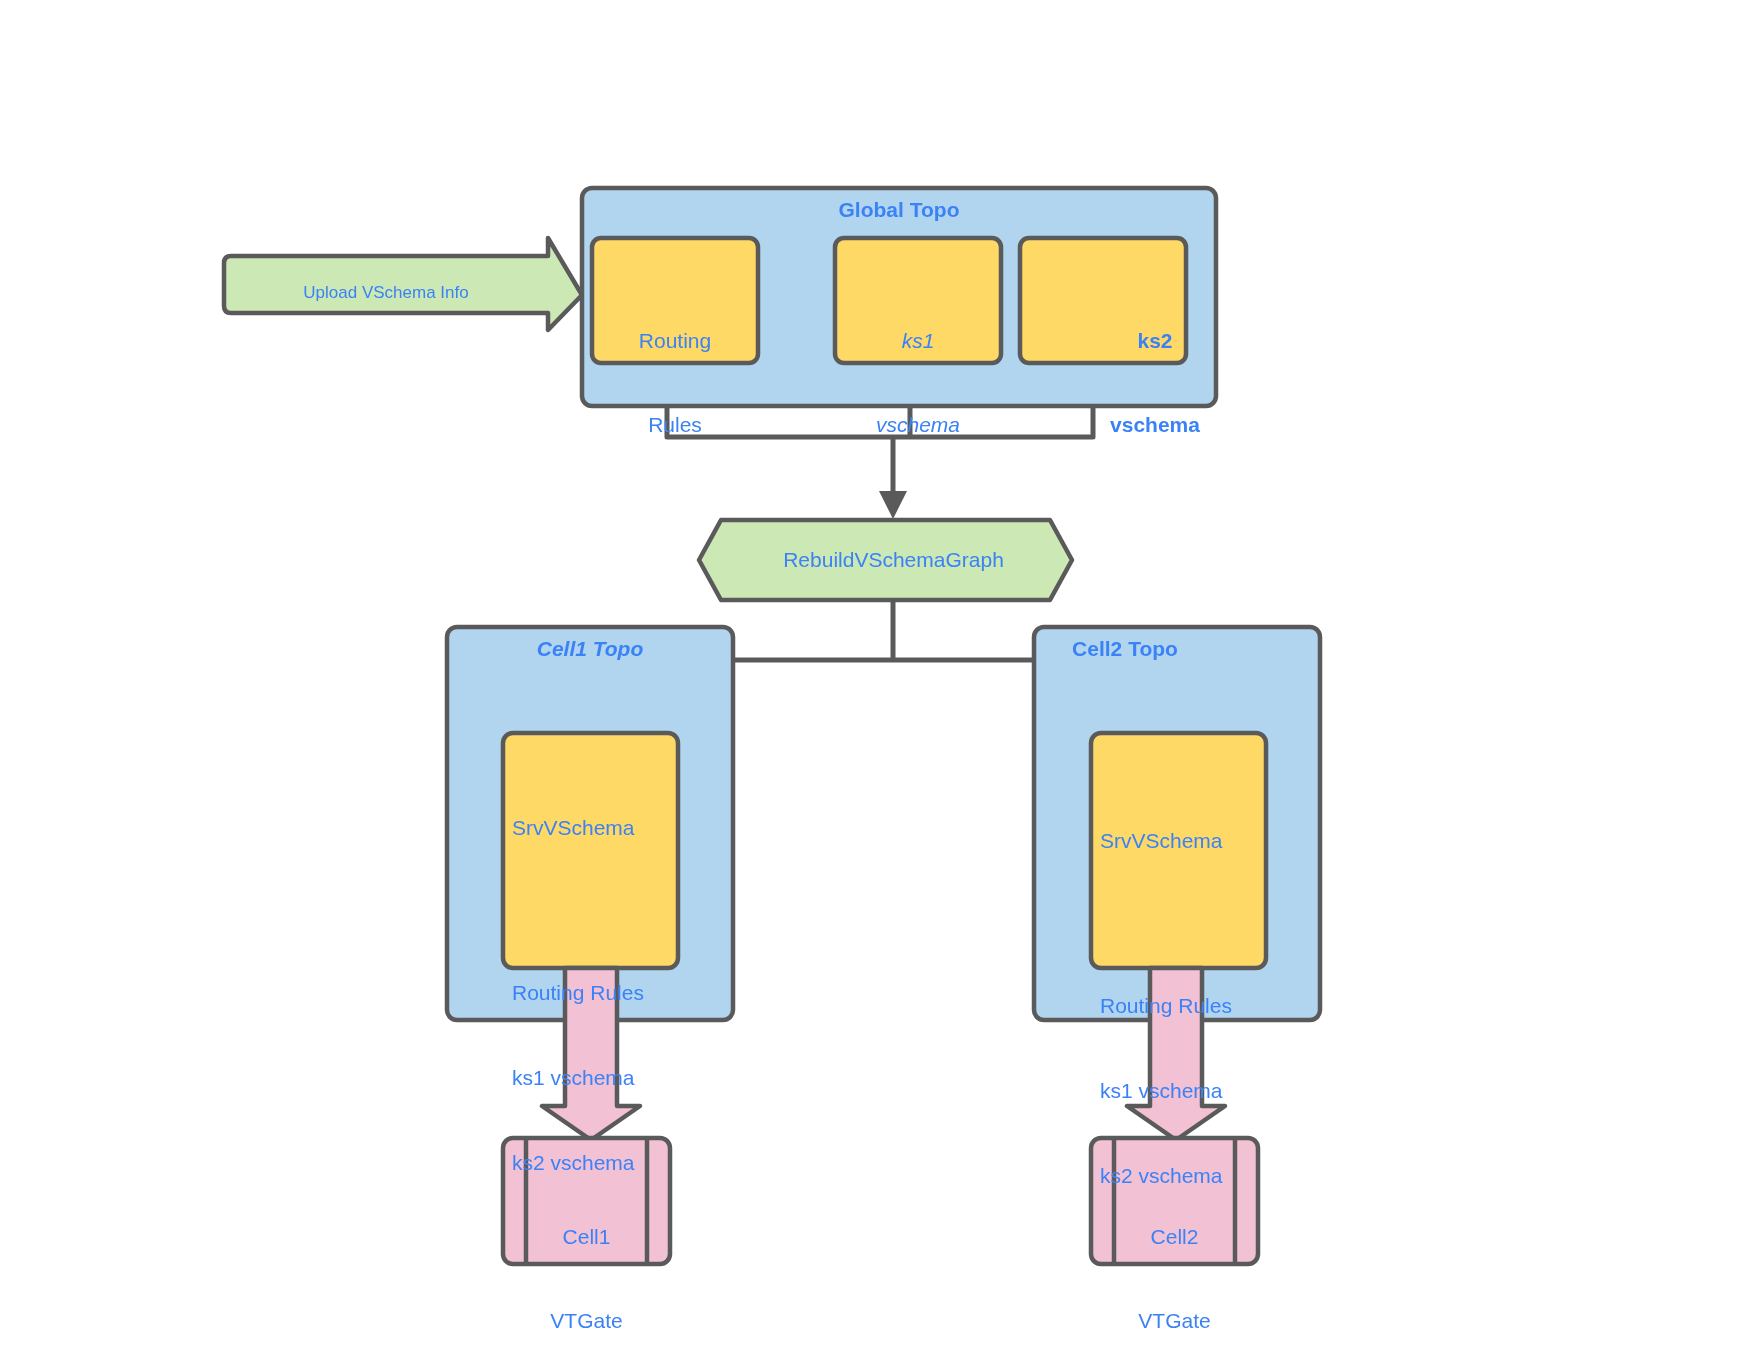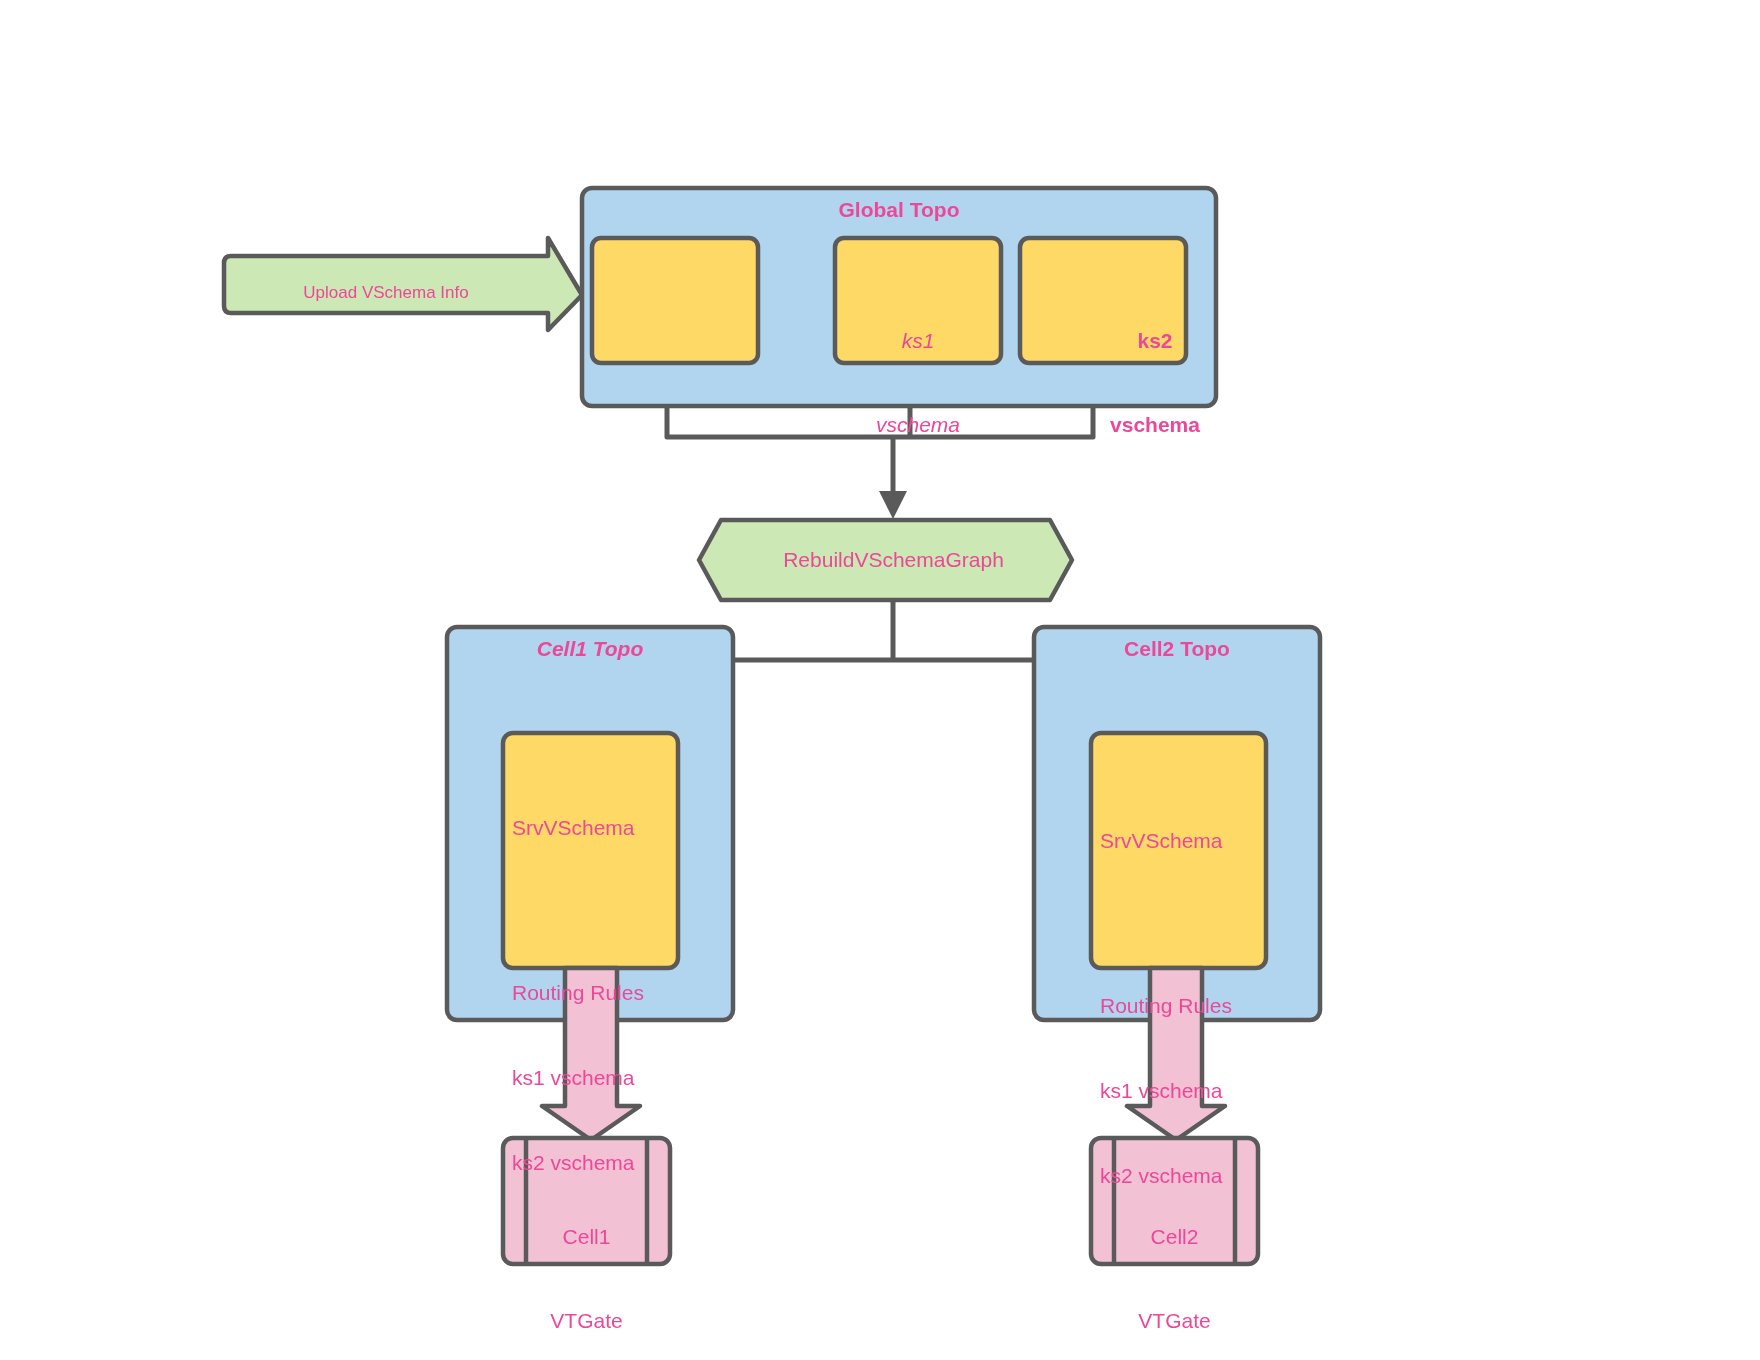--- a/index.html
+++ b/index.html
@@ -17,21 +17,21 @@
   }
   svg.layer {
     position: absolute;
     left: 0;
     top: 0;
     width: 1760px;
     height: 1360px;
   }
   .lbl {
     position: absolute;
-    color: #ec4899;
+    color: #3b82f6;
     font-family: "Liberation Sans", sans-serif;
     white-space: pre;
     pointer-events: none;
   }
   .title-lbl {
     font-weight: bold;
     font-size: 21px;
     text-align: center;
   }
   .node-lbl {
@@ -104,20 +104,24 @@
 
     <rect x="1091" y="1138" width="167" height="126" rx="10" ry="10" fill="#f2c1d4" stroke="#5a5a5a" stroke-width="4.5"></rect>
     <line x1="1114" y1="1138" x2="1114" y2="1264" stroke="#5a5a5a" stroke-width="4.5"></line>
     <line x1="1235" y1="1138" x2="1235" y2="1264" stroke="#5a5a5a" stroke-width="4.5"></line>
   </svg>
 
   <div class="lbl arrow-lbl" style="left:224px; top:283px; width:324px;">Upload VSchema Info</div>
 
   <div class="lbl title-lbl" style="left:582px; top:198px; width:634px;">Global Topo</div>
 
+  <div class="lbl node-lbl" style="left:592px; top:272px; width:166px;">
+    <div>Routing</div>
+    <div>Rules</div>
+  </div>
 
   <div class="lbl node-lbl" style="left:835px; top:272px; width:166px;font-style:italic;">
     <div>ks1</div>
     <div>vschema</div>
   </div>
 
   <div class="lbl node-lbl" style="left:1072px; top:272px; width:166px;font-weight:bold;">
     <div>ks2</div>
     <div>vschema</div>
   </div>
@@ -132,21 +136,21 @@
     <div>Routing Rules</div>
     <div>ks1 vschema</div>
     <div>ks2 vschema</div>
   </div>
 
   <div class="lbl node-lbl" style="left:526px; top:1168px; width:121px;">
     <div>Cell1</div>
     <div>VTGate</div>
   </div>
 
-  <div class="lbl title-lbl" style="left:1034px; top:637px; width:286px;">Cell2 Topo</div>
+  <div class="lbl title-lbl" style="left:982px; top:637px; width:286px;">Cell2 Topo</div>
 
   <div class="lbl node-lbl-left" style="left:1100px; top:770px; width:160px;">
     <div>SrvVSchema</div>
     <div style="height:24px;"></div>
     <div>Routing Rules</div>
     <div>ks1 vschema</div>
     <div>ks2 vschema</div>
   </div>
 
   <div class="lbl node-lbl" style="left:1114px; top:1168px; width:121px;">

